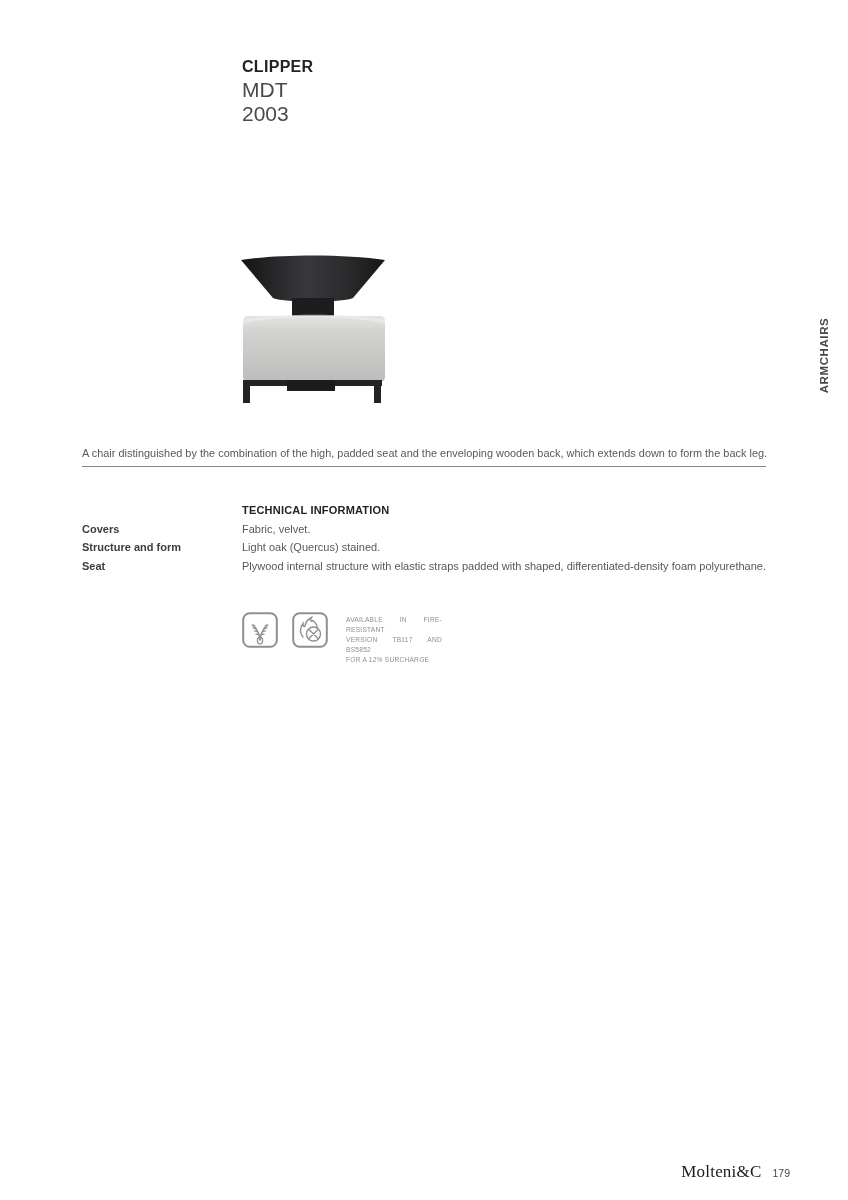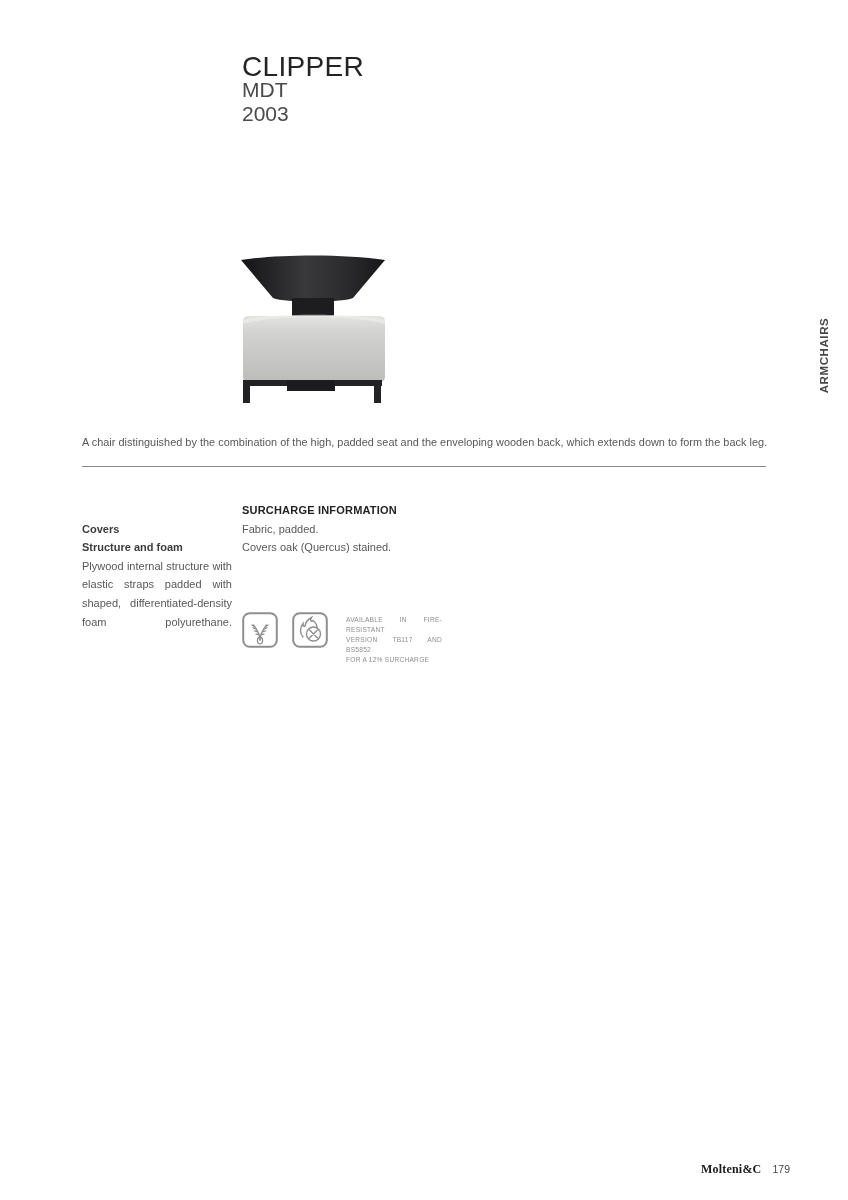--- a/index.html
+++ b/index.html
@@ -2,51 +2,51 @@
 <html><head>
 <meta charset="utf-8">
 <style>
   html,body{margin:0;padding:0;background:#ffffff;}
   #page{
     position:relative;width:848px;height:1200px;background:#ffffff;overflow:hidden;
     font-family:"Liberation Sans","DejaVu Sans",sans-serif;
   }
   
   .title-block{position:absolute;left:242px;top:55px;}
-  .product-title{font-size:28px;font-weight:normal;color:#232325;letter-spacing:.3px;line-height:23px;margin:0;}
+  .product-title{font-size:16px;font-weight:bold;color:#232325;letter-spacing:.3px;line-height:23px;margin:0;}
   .product-sub{font-size:21px;font-weight:400;color:#4a4a4c;line-height:24px;}
   
   .chair-wrap{position:absolute;left:240px;top:252px;width:146px;height:156px;}
   
   .side-category{
     position:absolute;left:765px;top:348px;width:120px;height:15px;
     transform:rotate(-90deg);transform-origin:center center;
     text-align:center;font-size:11.5px;font-weight:bold;color:#48484a;letter-spacing:.6px;
   }
   
   .description{
-    position:absolute;left:82px;top:436px;width:684px;
+    position:absolute;left:82px;top:447px;width:684px;
     font-size:10.9px;color:#58585a;white-space:nowrap;letter-spacing:.02px;
   }
   .rule{position:absolute;left:82px;top:466px;width:684px;height:0;border-top:1px solid #8a8a8c;}
   
   .tech{position:absolute;left:82px;top:501px;width:684px;font-size:11px;line-height:18.6px;color:#58585a;}
   .tech-row{display:grid;grid-template-columns:150px 524px;column-gap:10px;}
   .tech-label{text-align:left;font-weight:bold;color:#3c3c3e;}
   .tech-heading{font-weight:bold;color:#232325;letter-spacing:.2px;}
   .tech-value{color:#58585a;}
   .justify-line{text-align:justify;text-align-last:justify;}
   
   .cert{position:absolute;left:242px;top:612px;display:flex;align-items:flex-start;}
   .cert-box{width:36px;height:36px;margin-right:14px;color:#8f8f91;}
   .cert-note{width:96px;margin-left:4px;margin-top:3px;font-size:6.6px;line-height:10px;color:#8e8e90;letter-spacing:.25px;}
   .cert-note .jl{text-align:justify;text-align-last:justify;}
   
   .footer{position:absolute;left:0;top:1162px;width:790px;display:flex;justify-content:flex-end;align-items:baseline;}
-  .brand{font-family:"Liberation Serif","DejaVu Serif",serif;font-weight:bold;font-size:12px;color:#1b1b1d;letter-spacing:.2px;}
+  .brand{font-family:"Liberation Serif","DejaVu Serif",serif;font-weight:normal;font-size:17px;color:#1b1b1d;letter-spacing:.2px;}
   .page-num{font-size:10.5px;color:#48484a;margin-left:11px;}
 </style>
 </head>
 <body>
 
 <div id="page">
 
   <div class="title-block">
     <div class="product-title">CLIPPER</div>
     <div class="product-sub">MDT</div>
@@ -83,31 +83,32 @@
   </div>
 
   <div class="side-category">ARMCHAIRS</div>
 
   <div class="description">A chair distinguished by the combination of the high, padded seat and the enveloping wooden back, which extends down to form the back leg.</div>
   <div class="rule"></div>
 
   <div class="tech">
     <div class="tech-row">
       <div></div>
-      <div class="tech-heading">SURCHARGE INFORMATION</div>
+      <div class="tech-heading">TECHNICAL INFORMATION</div>
     </div>
     <div class="tech-row">
       <div class="tech-label">Covers</div>
-      <div class="tech-value">Fabric, padded.</div>
+      <div class="tech-value">Fabric, velvet.</div>
     </div>
     <div class="tech-row">
-      <div class="tech-label">Structure and foam</div>
-      <div class="tech-value">Covers oak (Quercus) stained.</div>
+      <div class="tech-label">Structure and form</div>
+      <div class="tech-value">Light oak (Quercus) stained.</div>
     </div>
     <div class="tech-row">
+      <div class="tech-label">Seat</div>
       <div class="tech-value">
         <div class="justify-line">Plywood internal structure with elastic straps padded with shaped, differentiated-density foam polyurethane.</div>
       </div>
     </div>
   </div>
 
   <div class="cert">
     <div class="cert-box">
       <svg width="36" height="36" viewBox="0 0 36 36" xmlns="http://www.w3.org/2000/svg">
         <rect x="1.2" y="1.2" width="33.6" height="33.6" rx="6.5" fill="none" stroke="currentColor" stroke-width="2"></rect>

